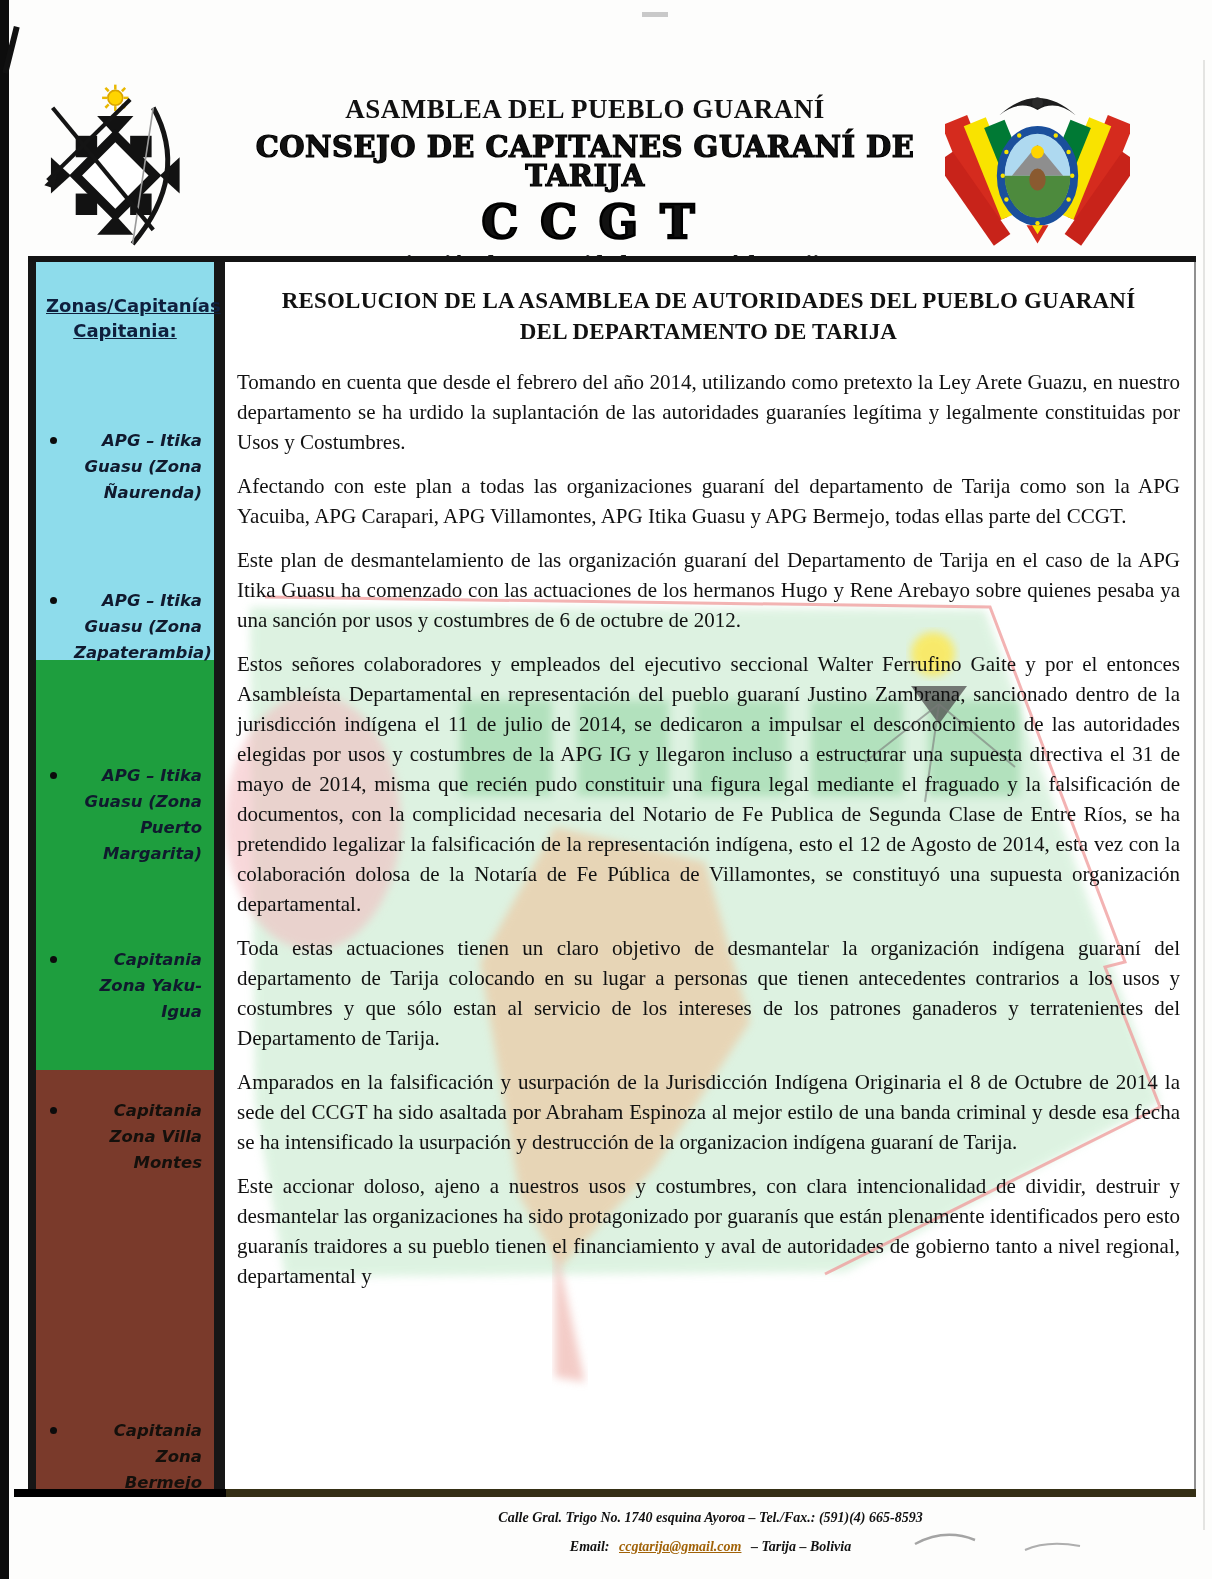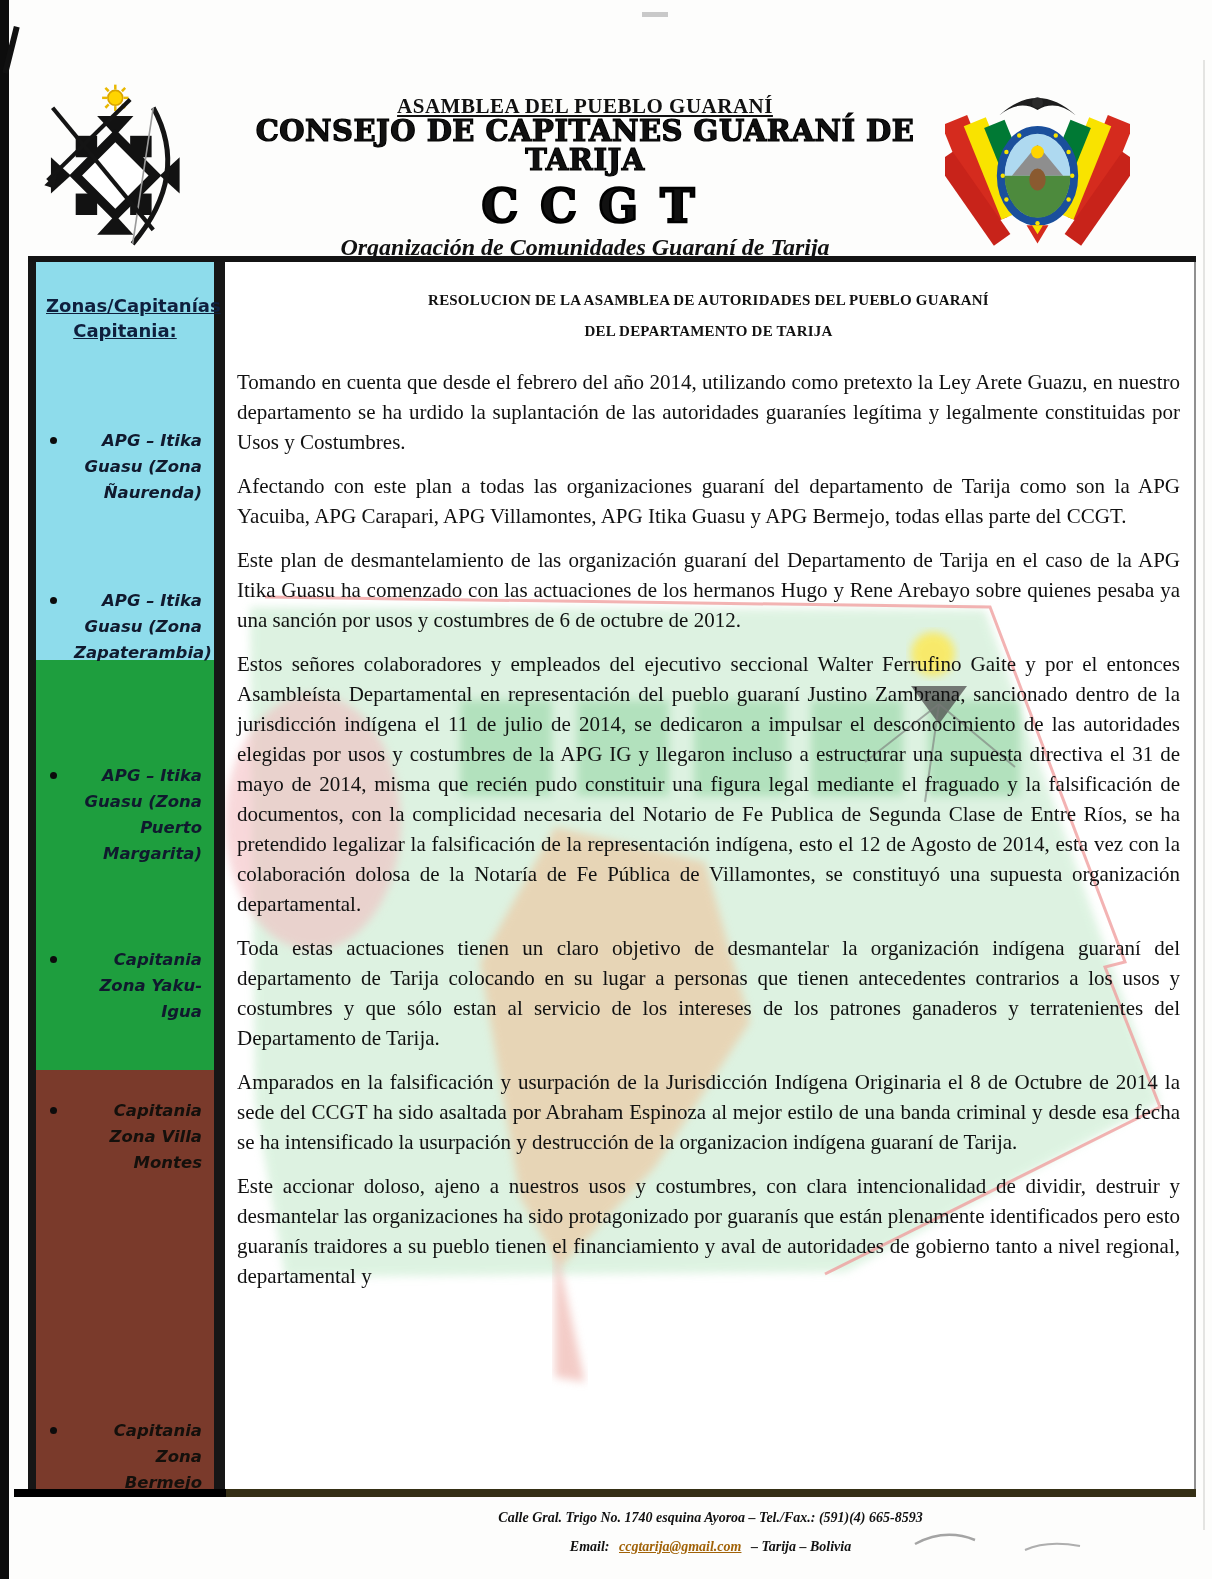--- a/index.html
+++ b/index.html
@@ -7,21 +7,21 @@
         font-family:"Liberation Serif",serif;color:#111;}
 
   
   .scan-strip-left{position:absolute;left:0;top:0;width:9px;height:1579px;background:#0d0d0d;}
   .scan-hook{position:absolute;left:8px;top:26px;width:6px;height:48px;background:#111;transform:rotate(14deg);}
   .scan-dash-top{position:absolute;left:642px;top:12px;width:26px;height:5px;background:#c9c9c9;}
   .page-edge-right{position:absolute;left:1203px;top:60px;width:2px;height:1470px;background:#e4e4e2;}
 
   
   .header-center{position:absolute;left:215px;top:92px;width:740px;text-align:center;line-height:1;}
-  .h-line1{font-family:"Liberation Serif",serif;font-weight:bold;font-size:21px;letter-spacing:.5px;margin:4px 0 0 0;text-decoration:underline;}
+  .h-line1{font-family:"Liberation Serif",serif;font-weight:bold;font-size:27px;letter-spacing:.5px;margin:4px 0 10px 0;}
   .h-line2{font-family:"DejaVu Serif",serif;font-weight:bold;font-size:29px;letter-spacing:.5px;
            -webkit-text-stroke:1.2px #000;margin:0 0 8px 0;}
   .h-acronym{font-family:"DejaVu Serif",serif;font-weight:bold;font-size:46px;letter-spacing:.48em;
              -webkit-text-stroke:2.6px #000;margin:2px 0 6px 28px;}
   .h-sub{font-family:"Liberation Serif",serif;font-weight:bold;font-style:italic;font-size:24px;margin:2px 0 4px 0;}
   .h-legal{font-family:"Liberation Serif",serif;font-weight:bold;font-style:italic;font-size:15px;}
   .logo-box{position:absolute;left:27px;top:83px;width:170px;height:165px;}
   .coat-box{position:absolute;left:945px;top:88px;width:185px;height:160px;}
 
   
@@ -37,21 +37,21 @@
             font-family:"DejaVu Sans",sans-serif;font-weight:bold;font-size:18px;line-height:25px;
             color:#0f1f3d;text-decoration:underline;}
   .sb-item{position:absolute;left:38px;width:128px;font-family:"DejaVu Sans",sans-serif;
            font-weight:bold;font-style:italic;font-size:16.5px;line-height:26px;color:#101a2e;text-align:right;}
   .sb-item .bullet{position:absolute;left:-24px;top:9px;width:7px;height:7px;border-radius:50%;background:#0c0c0c;}
   .sb-i1{top:166px;} .sb-i2{top:326px;} .sb-i3{top:501px;} .sb-i4{top:685px;}
   .sb-i5{top:836px;color:#14100c;} .sb-i6{top:996px;color:#14100c;} .sb-i7{top:1156px;color:#14100c;}
 
   .main{position:absolute;left:197px;top:0;width:971px;height:1235px;box-sizing:border-box;
         border-right:2px solid #909090;padding:23px 14px 0 12px;overflow:hidden;}
-  .doc-title{position:relative;z-index:1;text-align:center;font-weight:bold;font-size:15px;
+  .doc-title{position:relative;z-index:1;text-align:center;font-weight:bold;font-size:23px;
              line-height:31px;letter-spacing:.2px;margin:0 0 20px 0;}
   .doc-body{position:relative;z-index:1;}
   .doc-body p{font-size:21px;line-height:30px;text-align:justify;margin:0 0 14px 0;}
 
   
   .watermark{position:absolute;left:0;top:0;width:971px;height:1235px;z-index:0;pointer-events:none;}
 
   
   .bottom-rule{position:absolute;left:14px;top:1489px;width:1182px;height:8px;
                background:linear-gradient(to right,#000 0 212px,#352f15 212px);}

